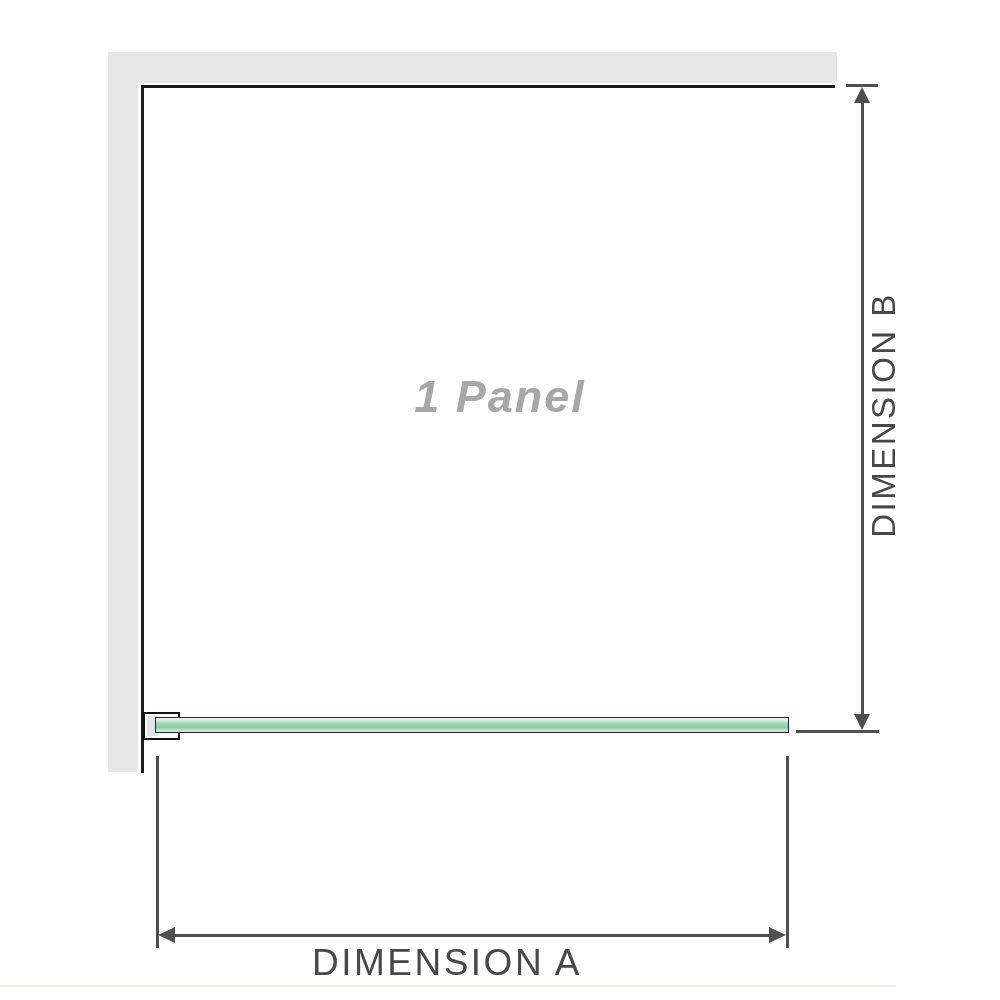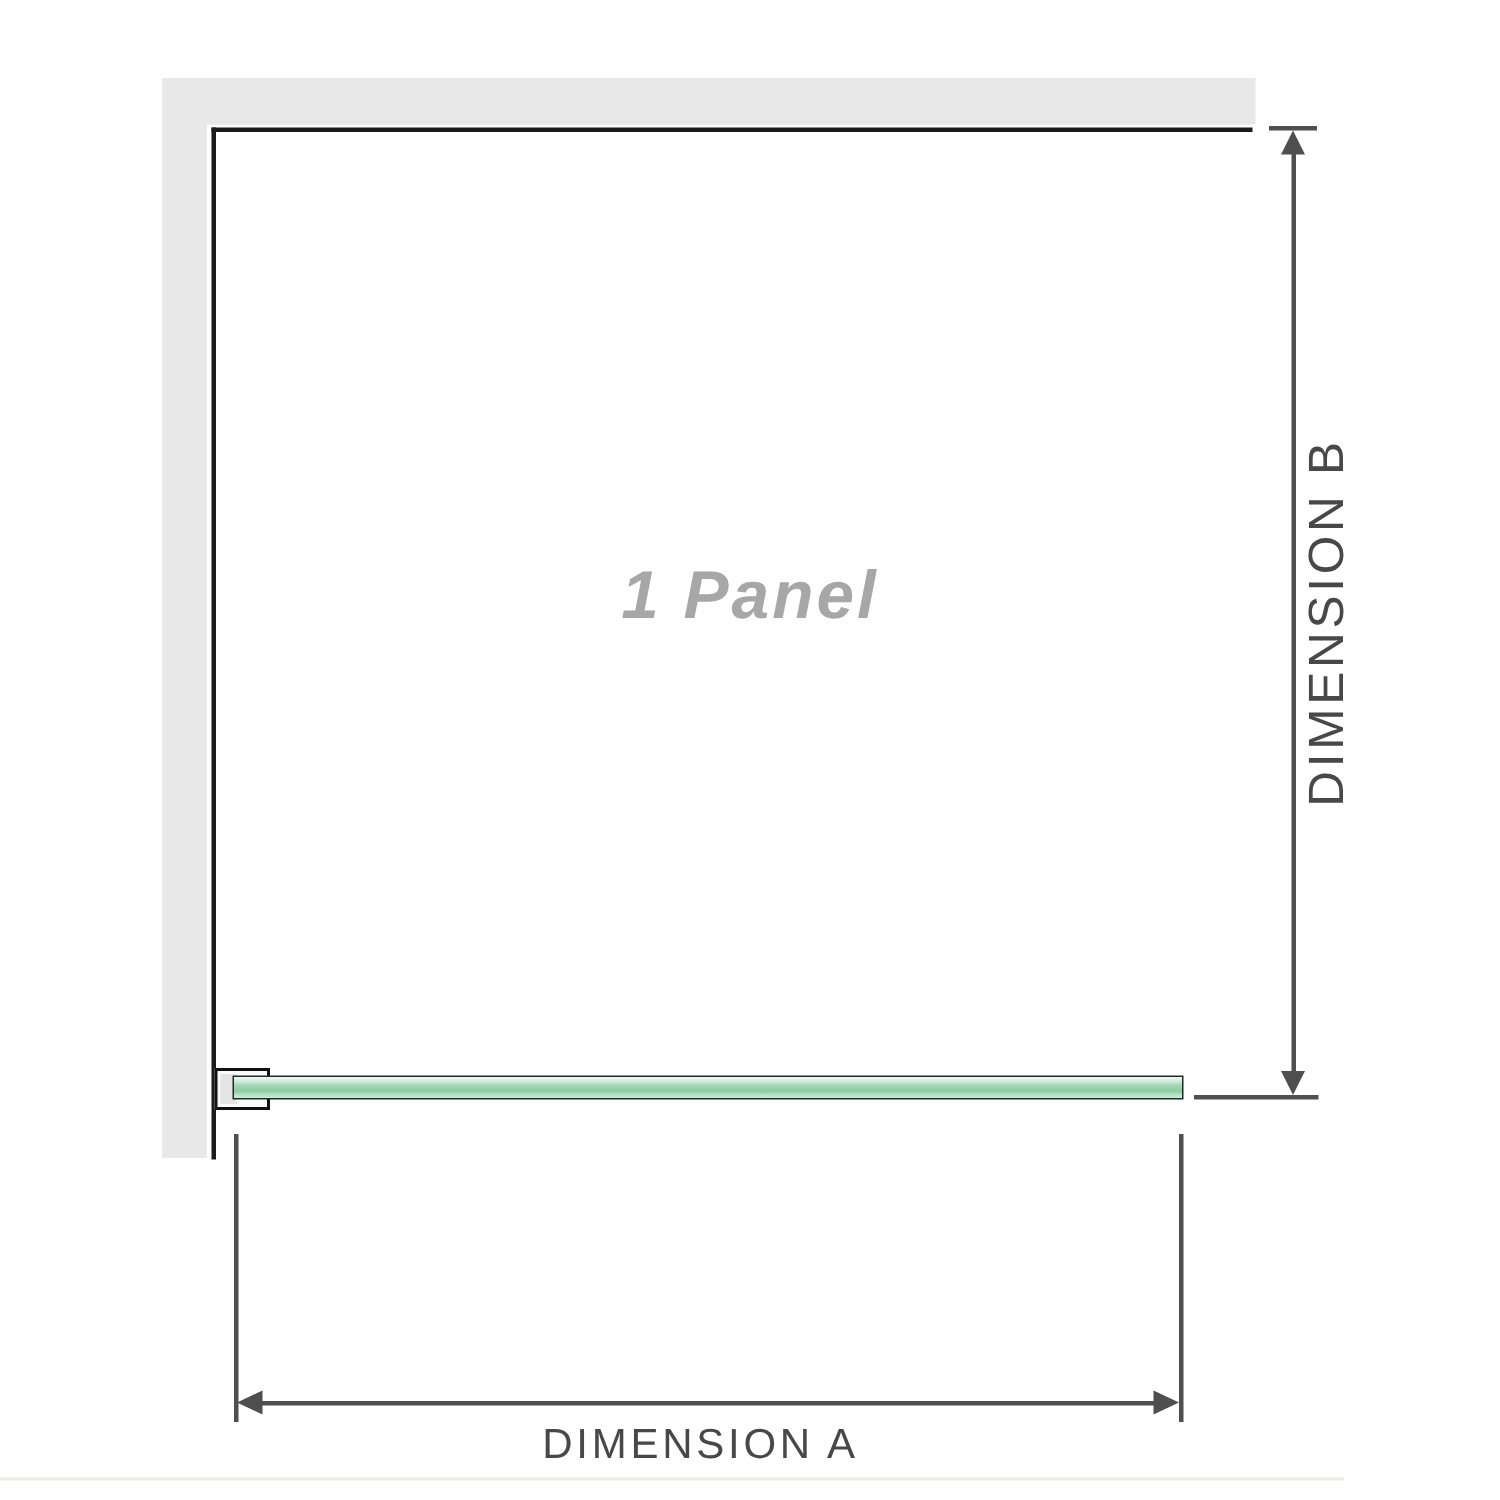--- a/index.html
+++ b/index.html
@@ -64,22 +64,22 @@
     left:884px;top:415px;transform:translate(-50%,-50%) rotate(-90deg);
     font-size:33px;letter-spacing:2.5px;color:var(--dim-text);white-space:nowrap;
   }
 
   .ext-left{left:156px;top:756px;width:3px;height:192px;}
   .ext-right{left:786px;top:756px;width:3px;height:192px;}
   .dima-line{left:170px;top:934px;width:605px;height:3px;}
   .arrow-west{left:158px;top:927px;border-top:8px solid transparent;border-bottom:8px solid transparent;border-right:17px solid var(--dim-line);}
   .arrow-east{left:769px;top:927px;border-top:8px solid transparent;border-bottom:8px solid transparent;border-left:17px solid var(--dim-line);}
   .dima-label{
-    left:467px;top:963px;transform:translate(-50%,-50%);
-    font-size:28px;letter-spacing:2.5px;color:var(--dim-text);white-space:nowrap;
+    left:447px;top:963px;transform:translate(-50%,-50%);
+    font-size:37px;letter-spacing:2.5px;color:var(--dim-text);white-space:nowrap;
   }
 
   .baseline{left:0;top:985px;width:1000px;height:2px;background:var(--baseline);}
 </style>
 </head>
 <body>
 
 <div class="stage">
 
   <div class="abs wall-top"></div>

